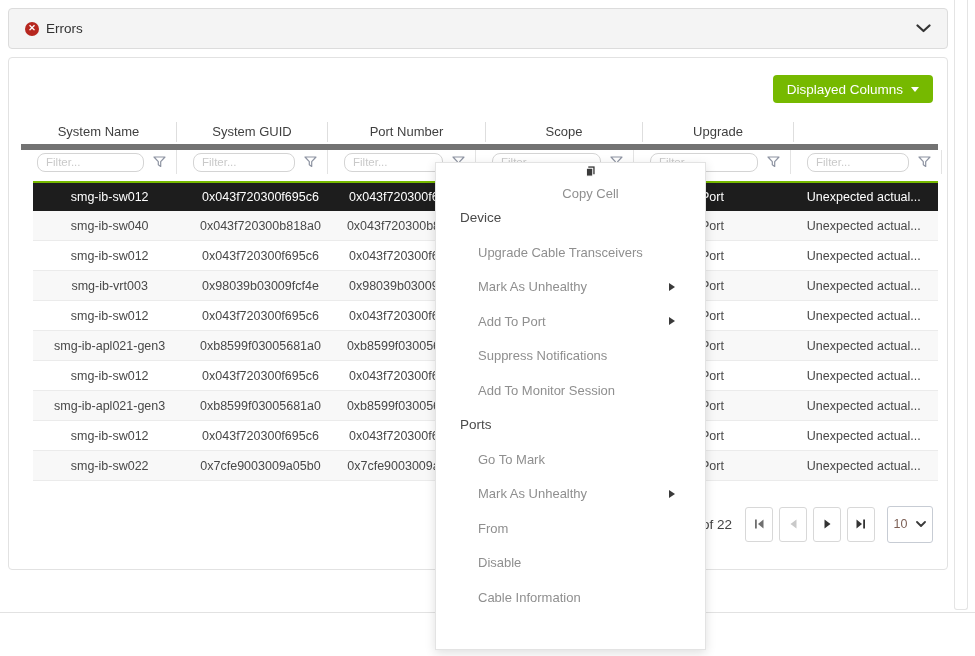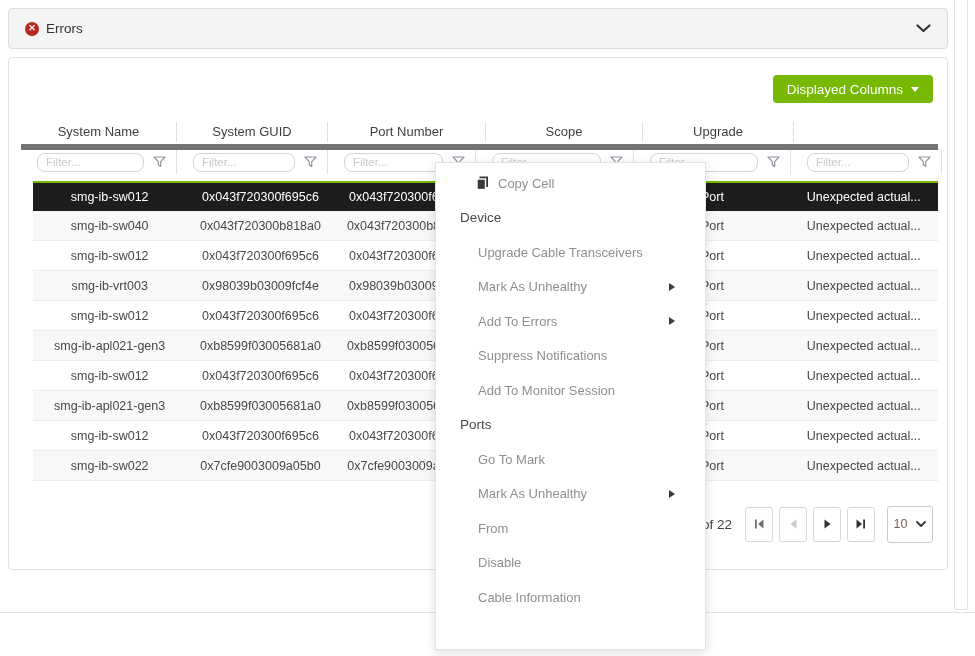--- a/index.html
+++ b/index.html
@@ -57,21 +57,21 @@
         align-items:center;justify-content:center;cursor:pointer;padding:0;}
   .psel{margin-left:6px;width:44px;height:35px;background:#fff;border:1px solid #c7ccd4;border-radius:3px;
         display:flex;align-items:center;justify-content:center;gap:9px;cursor:pointer;}
   .psel-val{font-size:12.5px;color:#7c5f55;}
 
   
   .context-menu{position:absolute;left:435px;top:162px;width:271px;height:488px;background:#fff;
                 border:1px solid #e3e3e3;box-shadow:0 3px 10px rgba(0,0,0,.13);z-index:10;
                 box-sizing:border-box;padding-top:3px;display:flex;flex-direction:column;}
   .mi{height:34.5px;display:flex;align-items:center;font-size:13px;color:#8f8f8f;cursor:pointer;}
-  .mi.action{padding-left:40px;gap:9px;}
+  .mi.action{padding-left:40px;gap:9px;flex-direction:column;}
   .mi.section{padding-left:24px;color:#4a4a4a;font-size:13.5px;cursor:default;}
   .mi.sub{padding-left:42px;}
   .mi.disabled{color:#cdcdcd;cursor:default;}
   .mi .arrow{margin-left:auto;margin-right:30px;width:0;height:0;border-top:4.5px solid transparent;
              border-bottom:4.5px solid transparent;border-left:6px solid #3a3a3a;}
   .mi.disabled .arrow{border-left-color:#d4d4d4;}
 </style>
 </head>
 <body>
 
@@ -284,21 +284,21 @@
       <span>Device</span>
     </div>
     <div class="mi sub">
       <span>Upgrade Cable Transceivers</span>
     </div>
     <div class="mi sub">
       <span>Mark As Unhealthy</span>
       <span class="arrow"></span>
     </div>
     <div class="mi sub">
-      <span>Add To Errors</span>
+      <span>Add To Port</span>
       <span class="arrow"></span>
     </div>
     <div class="mi sub">
       <span>Suppress Notifications</span>
     </div>
     <div class="mi sub">
       <span>Add To Monitor Session</span>
     </div>
     <div class="mi section">
       <span>Ports</span>

